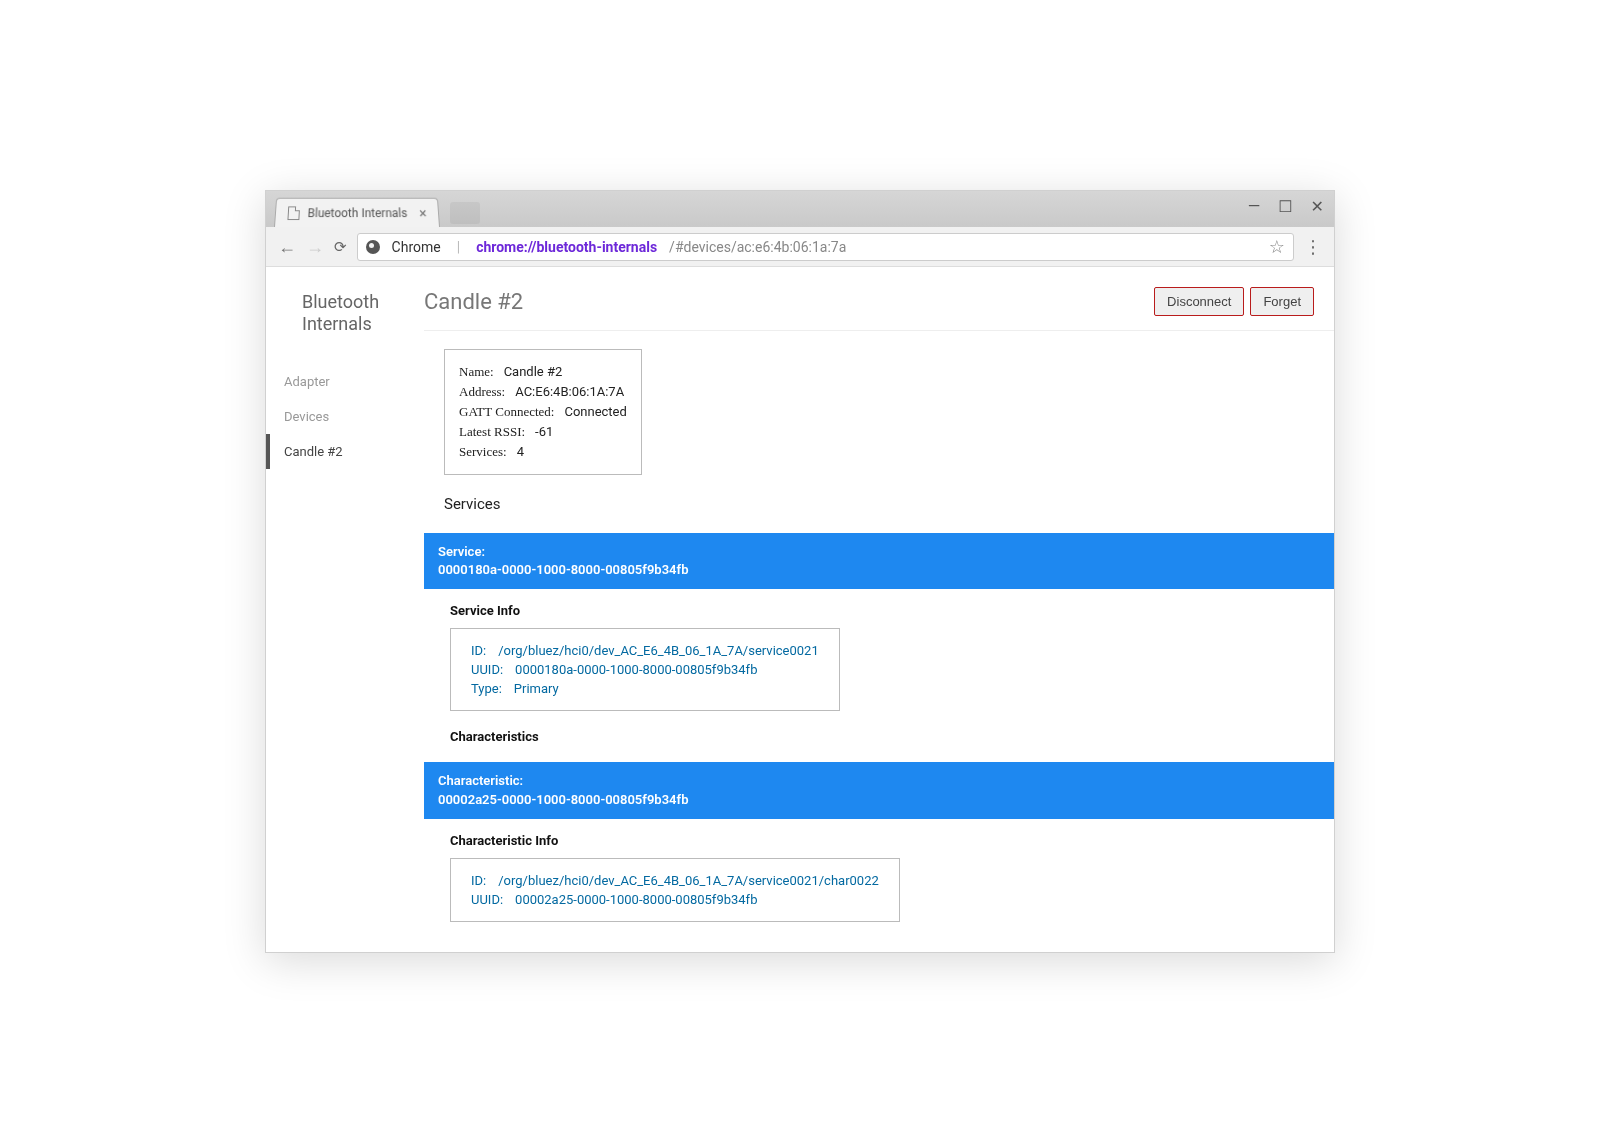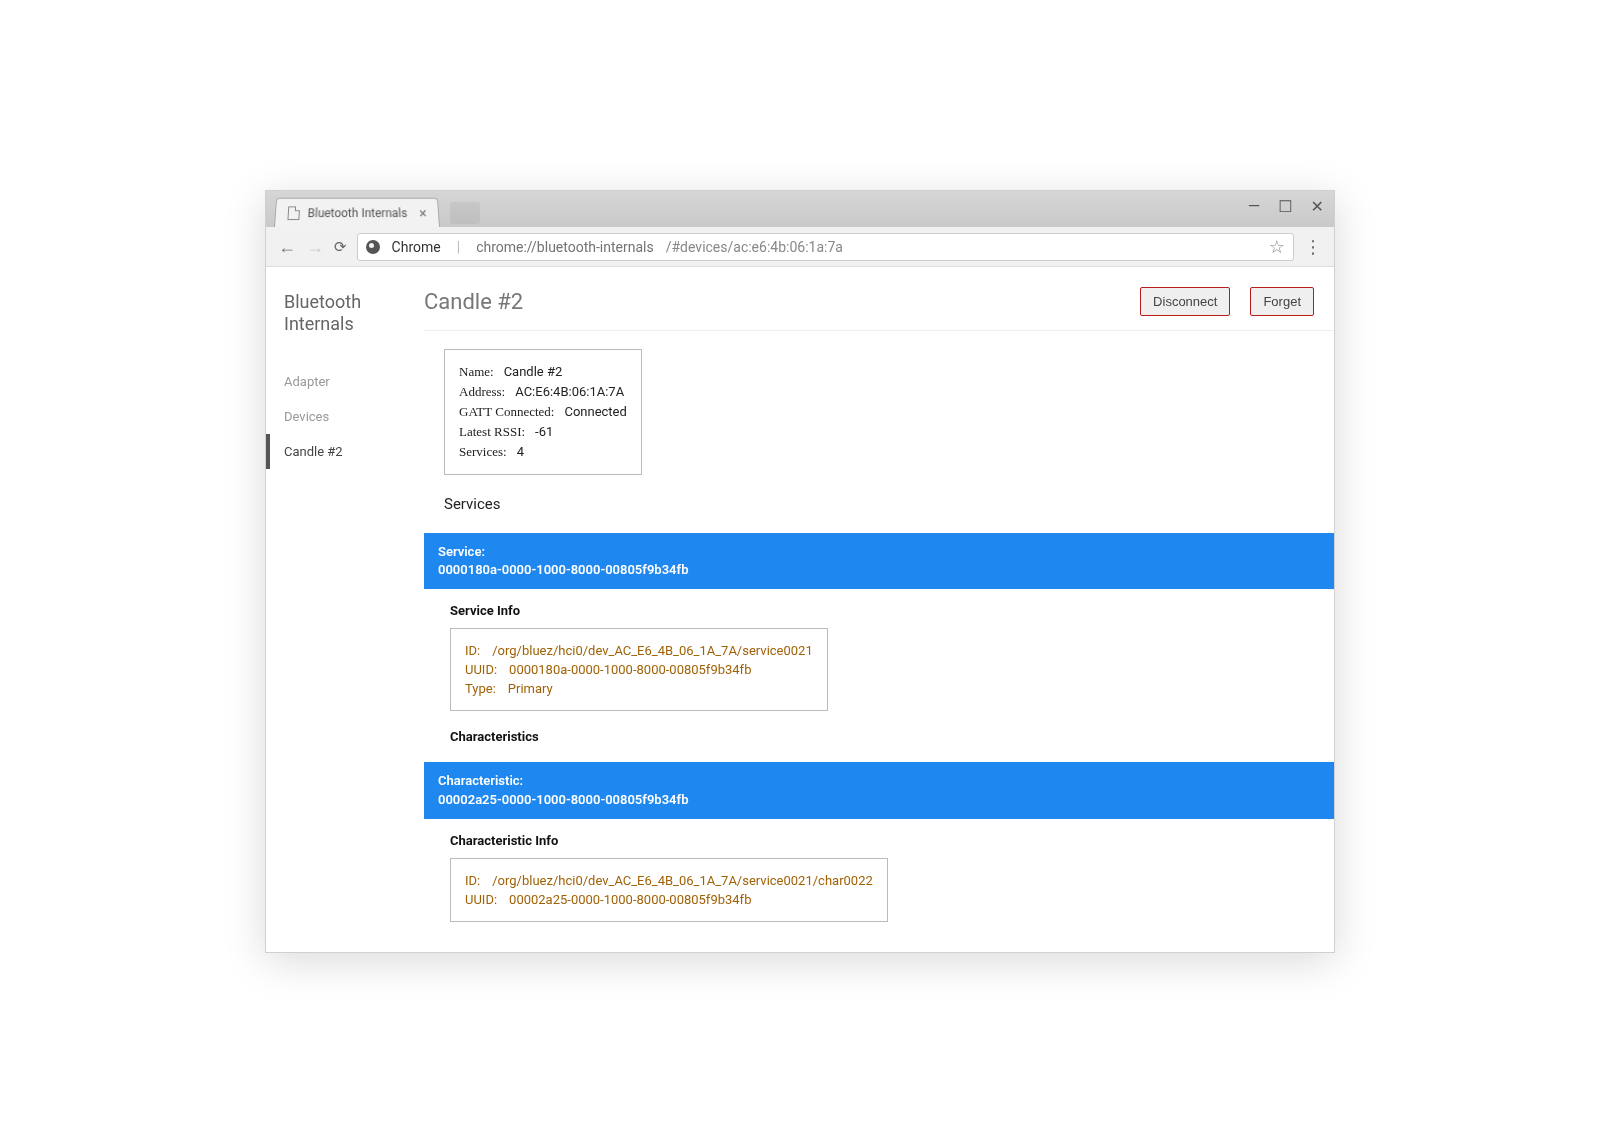--- a/index.html
+++ b/index.html
@@ -90,35 +90,36 @@
   .omni-icon {
     width:14px;height:14px;border-radius:50%;
     background:#555; position:relative; flex-shrink:0;
   }
   .omni-icon::after{
     content:''; position:absolute; width:5px;height:5px;
     background:#f1f1f1; border-radius:50%; top:3px; left:3px;
   }
   .omnibox .scheme { color:#333; }
   .omnibox .sep { color:#bbb; margin:0 4px; }
-  .omnibox .host { color:#737373; font-weight:400; }
+  .omnibox .host { color:#6d28d9; font-weight:700; }
   .omnibox .path { color:#888; }
   .star { color:#888; font-size:18px; cursor:pointer; margin-left:8px;}
   .kebab { color:#666; font-size:18px; cursor:pointer; }
   
   .content {
     flex:1; display:flex; overflow:hidden; background:#fff;
   }
   .sidebar {
     width: 150px; padding: 24px 0 0 18px;
     font-size:14px; color:#888;
   }
   .sidebar-title {
     color:#666; font-size:18px; line-height:1.2;
     margin-bottom: 30px;
+    margin-left: 18px;
   }
   .side-item { padding:10px 0 10px 0; cursor:pointer; color:#999; font-size:13px;}
   .side-item.active {
     color:#444; border-left:4px solid #555;
     margin-left:-18px; padding-left:14px;
   }
   .main {
     flex:1; overflow:auto; padding: 20px 0 0 0;
   }
   .main-inner { padding: 0 0 0 8px; }
@@ -127,42 +128,42 @@
     border-bottom:1px solid #eee; padding-bottom:14px;
     margin-bottom: 18px;
     padding-right: 20px;
   }
   .page-title { color:#777; font-size:22px; flex:1; }
   .btn {
     background:#efefef; border:1px solid #b91c1c;
     padding:6px 12px; font-size:13px; color:#444;
     cursor:pointer; border-radius:2px;
   }
-  .btn + .btn { margin-left: 20px; }
+  .btn + .btn { margin-left: 6px; }
   .section { margin: 0 0 20px 20px; }
   .section h3 { font-size:15px; font-weight:400; color:#222; margin-bottom:10px;}
   .status-box {
     border:1px solid #bbb; display:inline-block;
     padding:10px 14px; font-size:13px; color:#222;
   }
   .status-box .row { margin:4px 0; }
   .status-box .label { display:inline-block; margin-right:10px;font-family:Liberation Serif, serif; }
   .service-bar, .char-bar {
     background:#1e88f0; color:#fff; padding:10px 14px;
     font-size:13px; font-weight:600; line-height:1.4;
     margin-left: 0;
   }
   .sub-section { margin: 14px 0 18px 26px; }
   .sub-section h4 {
     font-size:13px; font-weight:700; color:#111;
     margin-bottom:10px;
   }
   .info-box {
     border:1px solid #bbb; display:inline-block;
-    padding:10px 14px; font-size:13px; color:#a16207;
+    padding:10px 20px; font-size:13px; color:#0369a1;
   }
   .info-box .row { margin:4px 0; white-space:nowrap; }
   .info-box .label { display:inline-block; margin-right:12px; }
 </style>
 </head>
 <body>
 
 <div class="window">
 
   <div class="tab-strip">

